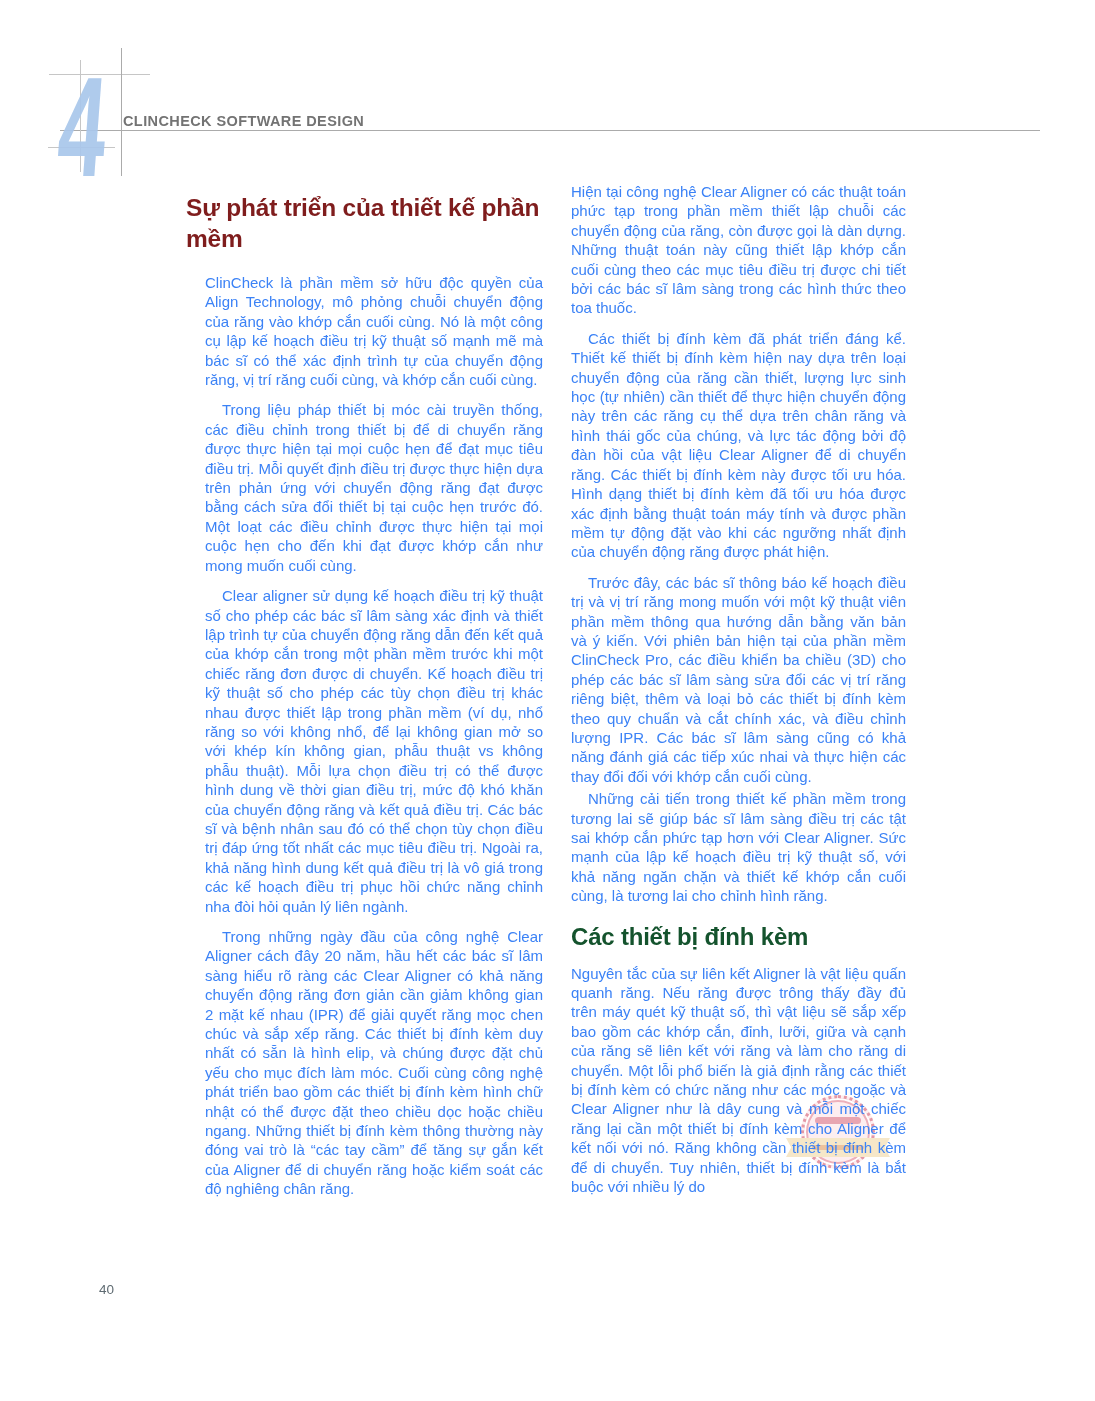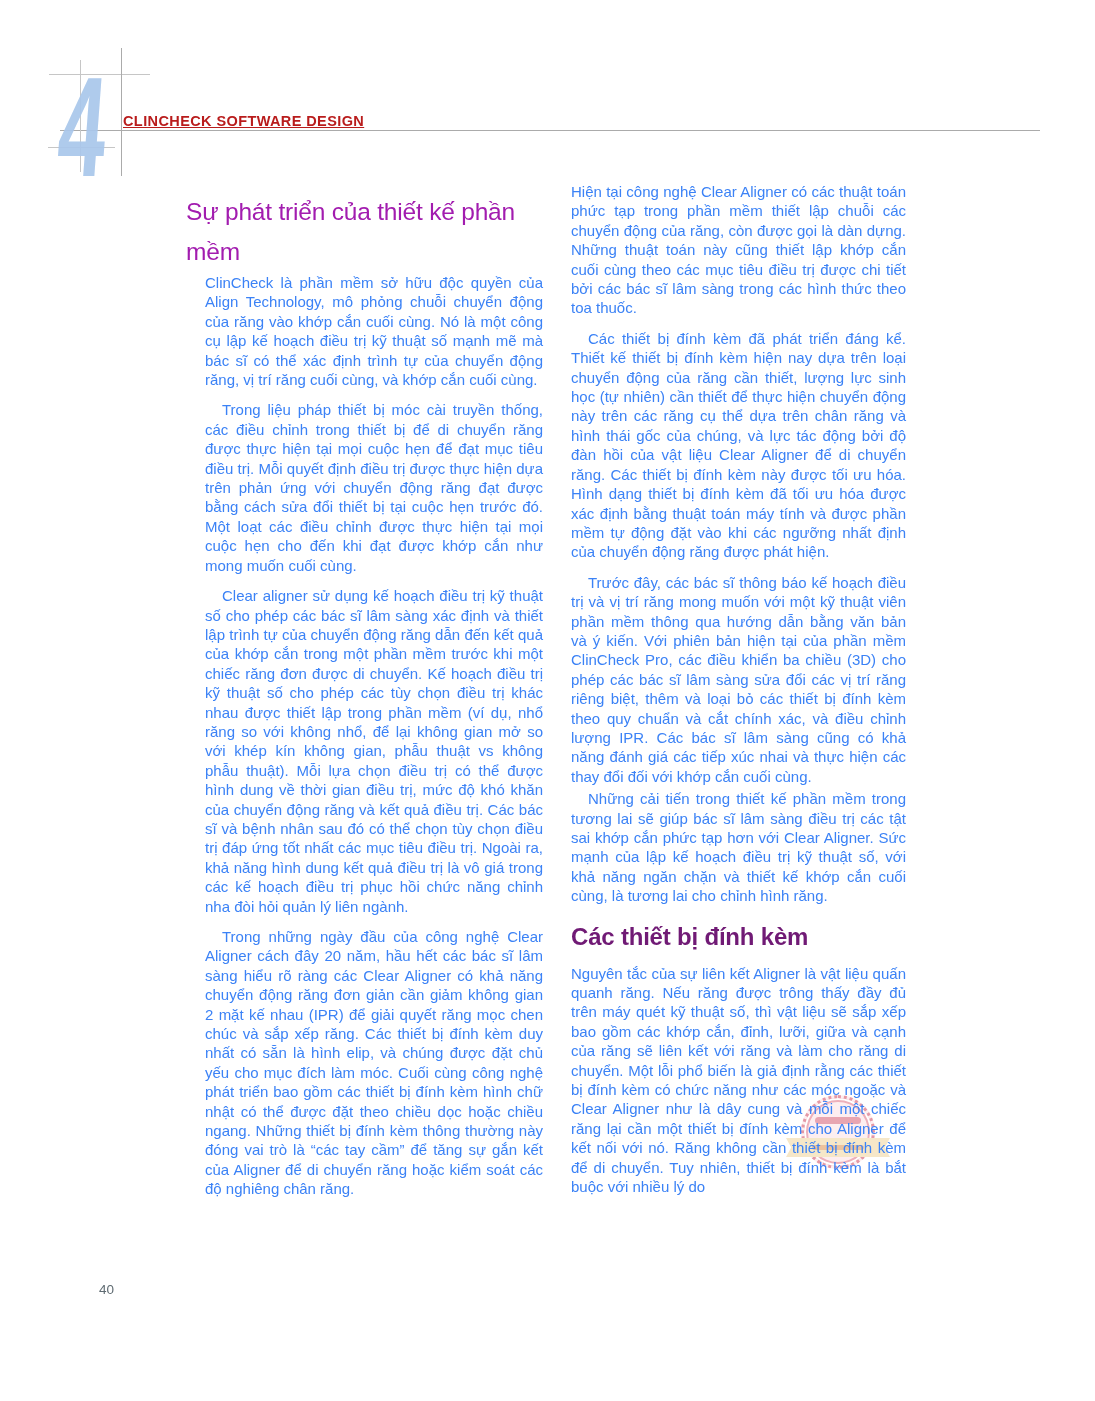--- a/index.html
+++ b/index.html
@@ -33,37 +33,36 @@
     transform: scaleX(0.60) skewX(-7deg);
     transform-origin: left top;
     opacity: 0.92;
   }
   .header-title {
     position: absolute;
     left: 123px; top: 113px;
     font-size: 14.5px;
     font-weight: bold;
     letter-spacing: 0.4px;
-    color: #b91c1c;
+    color: #737373;
     white-space: nowrap;
-    text-decoration: underline;
   }
 
   
   .col { position: absolute; z-index: 1; }
   .page-title {
     position: absolute;
     left: 186px; top: 176px;
     width: 372px;
     z-index: 1;
     font-size: 24.5px;
-    font-weight: normal;
-    line-height: 40px;
+    font-weight: bold;
+    line-height: 31px;
     letter-spacing: -0.2px;
-    color: #a21caf;
+    color: #7f1d1d;
   }
   .page-title .line2 { display: block; padding-left: 19px; }
 
   .col-left-body  { left: 205px; top: 241px; width: 338px; margin-top: 32px; }
   .col-right-body { left: 571px; top: 182px; width: 335px; }
 
   .col p {
     margin: 0 0 11px 0;
     text-align: justify;
     font-size: 15px;
@@ -71,21 +70,21 @@
     color: #3b82f6;
   }
   .col p.ind { text-indent: 17px; }
   .col p.tight { margin-bottom: 3px; }
 
   .section-title {
     margin: 17px 0 13px 0;
     font-size: 24px;
     font-weight: bold;
     letter-spacing: -0.2px;
-    color: #701a75;
+    color: #14532d;
   }
 
   
   .watermark { position: absolute; z-index: 0; }
   .wm-circle {
     position: absolute;
     left: 801px; top: 1095px;
     width: 74px; height: 74px;
     border-radius: 50%;
     border: 3px dotted #e498a5;

